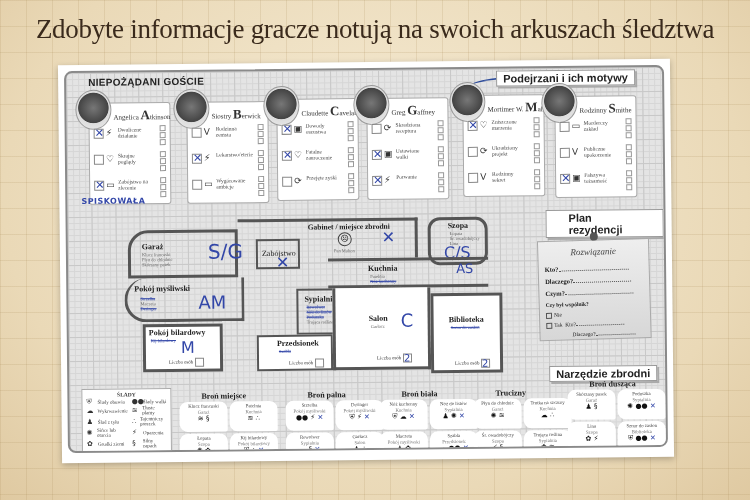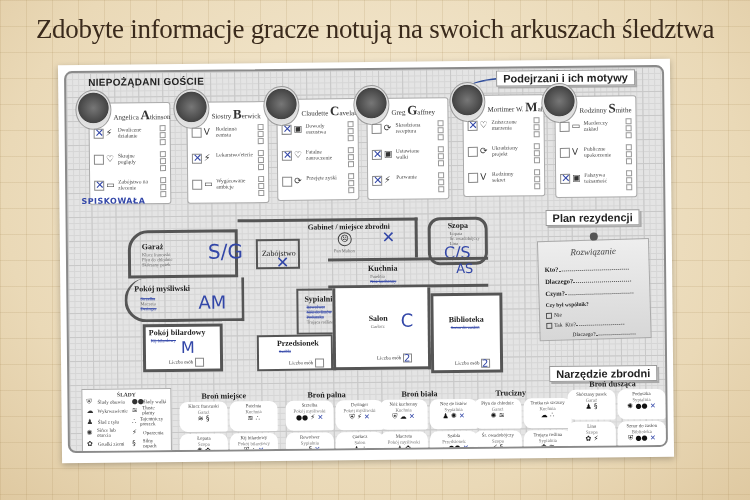--- a/index.html
+++ b/index.html
@@ -36,21 +36,21 @@
       linear-gradient(90deg, #d6d6d6 1px, transparent 1px);
     background-size: 24px 24px, 24px 24px, 6px 6px, 6px 6px;
     overflow: hidden;
   }
   .hdr {
     position: absolute; font-family: "Liberation Sans", sans-serif; font-weight: bold;
     color: #222; background: #fff;
   }
   .guests-hdr { left: 22px; top: 4px; font-size: 10px; background: transparent; letter-spacing: 0.3px; }
   .suspects-hdr { left: 430px; top: 2px; font-size: 11px; padding: 1px 6px; border: 1px solid #999; box-shadow: 2px 2px 0 #aaa; }
-  .plan-hdr { left: 478px; top: 142px; font-size: 11px; padding: 1px 6px; border: 1px solid #999; box-shadow: 2px 2px 0 #aaa; }
+  .plan-hdr { left: 478px; top: 142px; font-size: 11px; padding: 1px 22px; border: 1px solid #999; box-shadow: 2px 2px 0 #aaa; }
   .tool-hdr { left: 480px; top: 298px; font-size: 11px; padding: 1px 6px; border: 1px solid #999; box-shadow: 2px 2px 0 #aaa; }
   .arrow-curve {
     position: absolute; left: 400px; top: 8px; width: 110px; height: 24px;
     border-top: 2px solid #2b4a9a; border-radius: 60% 60% 0 0;
   }
   
   .card {
     position: absolute; width: 82px; height: 102px; background: #fff;
     border: 1px solid #aaa; border-radius: 3px;
     font-family: "Liberation Serif", serif; color: #333;

